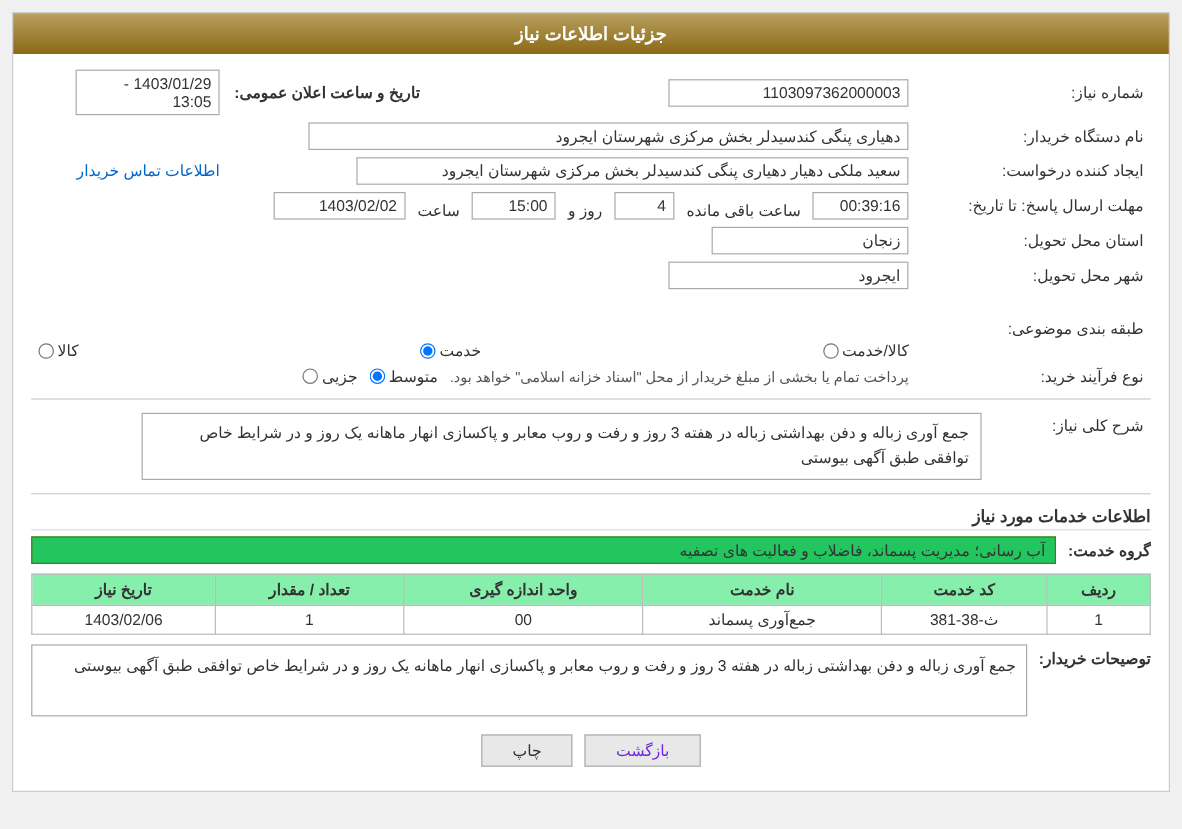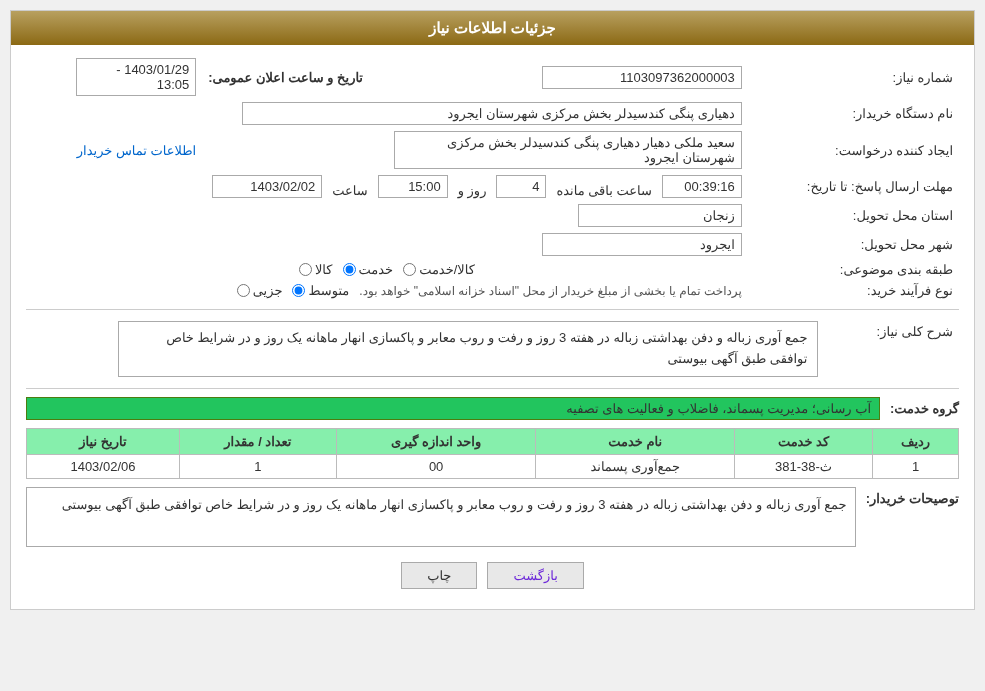--- a/index.html
+++ b/index.html
@@ -192,21 +192,21 @@
         <tr>
           <td class="label-cell">نام دستگاه خریدار:</td>
           <td class="value-cell" colspan="4">
             <span class="input-box" style="width:500px;">دهیاری پنگی کندسیدلر بخش مرکزی شهرستان ایجرود</span>
           </td>
         </tr>
 
         <tr>
           <td class="label-cell">ایجاد کننده درخواست:</td>
           <td class="value-cell" colspan="3">
-            <span class="input-box" style="width:348px;">سعید ملکی دهیار دهیاری پنگی کندسیدلر بخش مرکزی شهرستان ایجرود</span>
+            <span class="input-box" style="width:460px;">سعید ملکی دهیار دهیاری پنگی کندسیدلر بخش مرکزی شهرستان ایجرود</span>
           </td>
           <td>
             <a class="blue-link">اطلاعات تماس خریدار</a>
           </td>
         </tr>
 
         <tr>
           <td class="label-cell">مهلت ارسال پاسخ: تا تاریخ:</td>
           <td class="value-cell" colspan="4">
             <div class="row-flex" style="flex-direction: row-reverse; justify-content: flex-end;">
@@ -231,21 +231,21 @@
         <tr>
           <td class="label-cell">شهر محل تحویل:</td>
           <td class="value-cell" colspan="4">
             <span class="input-box" style="width:200px;">ایجرود</span>
           </td>
         </tr>
 
         <tr>
           <td class="label-cell">طبقه بندی موضوعی:</td>
           <td class="value-cell" colspan="4">
-            <div class="radio-group" style="flex-direction: row-reverse; justify-content: center;">
+            <div class="radio-group" style="flex-direction: row-reverse; justify-content: space-between; margin-top: 38px;">
               <div class="radio-item">
                 <span>کالا</span>
                 <input type="radio" name="category" style="">
               </div>
               <div class="radio-item">
                 <span>خدمت</span>
                 <input type="radio" name="category" checked="" style="">
               </div>
               <div class="radio-item">
                 <span>کالا/خدمت</span>
@@ -282,20 +282,21 @@
           <td class="label-cell" style="vertical-align:top; padding-top:6px;">شرح کلی نیاز:</td>
           <td class="value-cell">
             <div class="description-box" style="width:700px;">جمع آوری زباله و دفن بهداشتی زباله در هفته 3 روز و رفت و روب معابر و پاکسازی انهار ماهانه یک روز و در شرایط خاص توافقی طبق آگهی بیوستی</div>
           </td>
         </tr>
       </tbody>
         </table>
 
       <hr class="divider">
 
+      <div class="sub-section-title">اطلاعات خدمات مورد نیاز</div>
 
       <div class="service-group-row">
         <span class="service-group-label">گروه خدمت:</span>
         <span class="service-group-value">آب رسانی؛ مدیریت پسماند، فاضلاب و فعالیت های تصفیه</span>
       </div>
 
       <table class="data-table">
         <thead>
           <tr>
             <th>ردیف</th>

